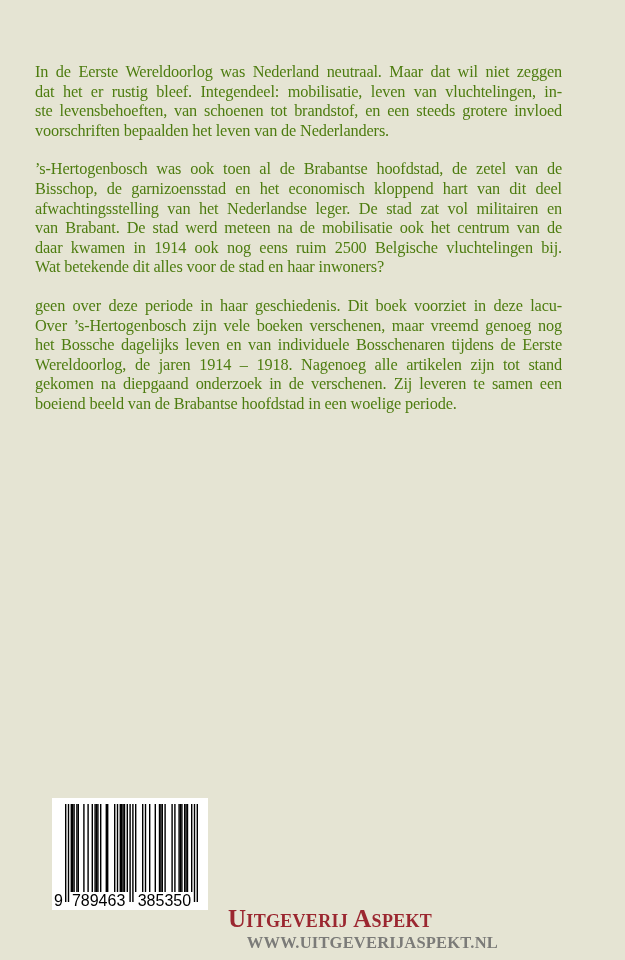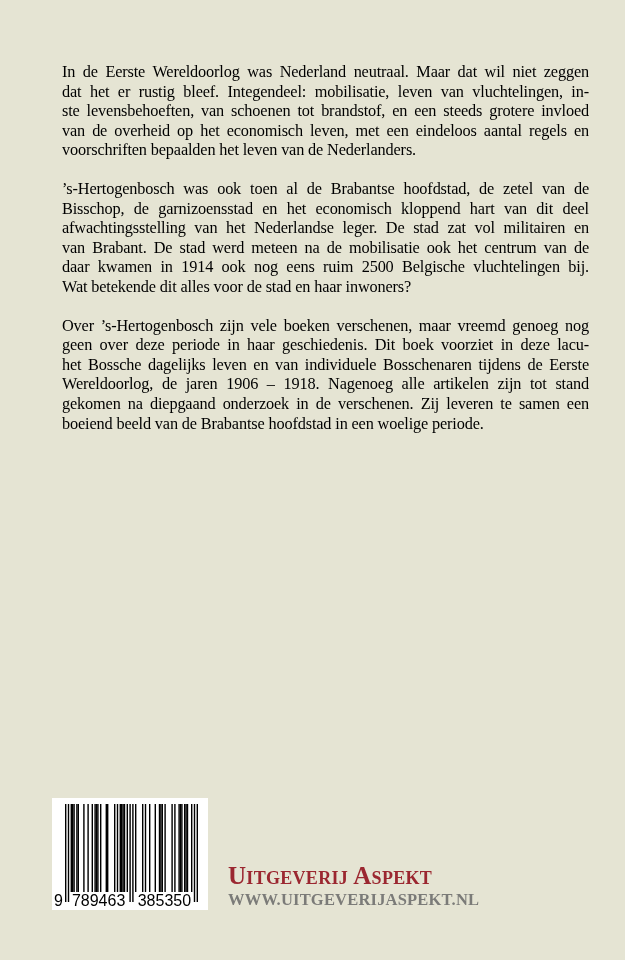--- a/index.html
+++ b/index.html
@@ -5,44 +5,44 @@
     html, body { margin: 0; padding: 0; }
     body {
       width: 625px; height: 960px;
       background: #e5e4d3;
       position: relative;
       overflow: hidden;
       font-family: "Liberation Serif", "DejaVu Serif", serif;
     }
     .blurb {
       position: absolute;
-      left: 62px; top: 62px;
+      left: 35px; top: 62px;
       width: 527px;
-      color: #000000;
+      color: #4d7c0f;
       font-size: 16.3px;
       line-height: 19.6px;
       letter-spacing: -0.15px;
     }
     .blurb p {
       margin: 0 0 19px 0;
       text-align: justify;
       hyphens: manual;
     }
     .blurb p .ln { display: block; text-align: justify; text-align-last: justify; white-space: nowrap; }
     .blurb p .ln.last { text-align-last: left; }
     .barcode {
       position: absolute;
       left: 52px; top: 798px;
       width: 156px; height: 112px;
       background: #ffffff;
     }
     .barcode svg { position: absolute; left: 0; top: 0; }
     .publisher {
       position: absolute;
-      left: 228px; top: 862px;
+      left: 228px; top: 905px;
       width: 270px;
     }
     .pub-name {
       color: #9b2730;
       font-family: "Liberation Serif", "DejaVu Serif", serif;
       font-weight: bold;
       font-size: 25px;
       line-height: 28px;
       font-variant: small-caps;
       letter-spacing: 0.3px;
@@ -50,46 +50,46 @@
     }
     .pub-url {
       color: #7b7b78;
       font-family: "Liberation Serif", "DejaVu Serif", serif;
       font-weight: bold;
       font-size: 16.5px;
       line-height: 20px;
       letter-spacing: 0.2px;
       white-space: nowrap;
       margin-top: 0px;
+      text-align: right;
     }
   </style>
 </head>
 <body>
 
 <div class="blurb">
   <p>
     <span class="ln">In de Eerste Wereldoorlog was Nederland neutraal. Maar dat wil niet zeggen</span>
     <span class="ln">dat het er rustig bleef. Integendeel: mobilisatie, leven van vluchtelingen, in-</span>
     <span class="ln">ste levensbehoeften, van schoenen tot brandstof, en een steeds grotere invloed</span>
-    <span class="ln">van de overheid op het economisch leven, met een eindeloos aantal regels en</span>
     <span class="ln last">voorschriften bepaalden het leven van de Nederlanders.</span>
   </p>
   <p>
     <span class="ln">’s-Hertogenbosch was ook toen al de Brabantse hoofdstad, de zetel van de</span>
     <span class="ln">Bisschop, de garnizoensstad en het economisch kloppend hart van dit deel</span>
     <span class="ln">afwachtingsstelling van het Nederlandse leger. De stad zat vol militairen en</span>
     <span class="ln">van Brabant. De stad werd meteen na de mobilisatie ook het centrum van de</span>
     <span class="ln">daar kwamen in 1914 ook nog eens ruim 2500 Belgische vluchtelingen bij.</span>
     <span class="ln last">Wat betekende dit alles voor de stad en haar inwoners?</span>
   </p>
   <p>
+    <span class="ln">geen over deze periode in haar geschiedenis. Dit boek voorziet in deze lacu-</span>
     <span class="ln">Over ’s-Hertogenbosch zijn vele boeken verschenen, maar vreemd genoeg nog</span>
-    <span class="ln">geen over deze periode in haar geschiedenis. Dit boek voorziet in deze lacu-</span>
     <span class="ln">het Bossche dagelijks leven en van individuele Bosschenaren tijdens de Eerste</span>
-    <span class="ln">Wereldoorlog, de jaren 1906 – 1918. Nagenoeg alle artikelen zijn tot stand</span>
+    <span class="ln">Wereldoorlog, de jaren 1914 – 1918. Nagenoeg alle artikelen zijn tot stand</span>
     <span class="ln">gekomen na diepgaand onderzoek in de verschenen. Zij leveren te samen een</span>
     <span class="ln last">boeiend beeld van de Brabantse hoofdstad in een woelige periode.</span>
   </p>
 </div>
 
 <div class="barcode">
   <svg id="barcode-svg" width="156" height="112" viewBox="0 0 156 112">
       <rect x="13.00" y="6" width="1.40" height="98" fill="#000"></rect>
       <rect x="15.80" y="6" width="1.40" height="98" fill="#000"></rect>
       <rect x="18.60" y="6" width="1.40" height="88" fill="#000"></rect>

